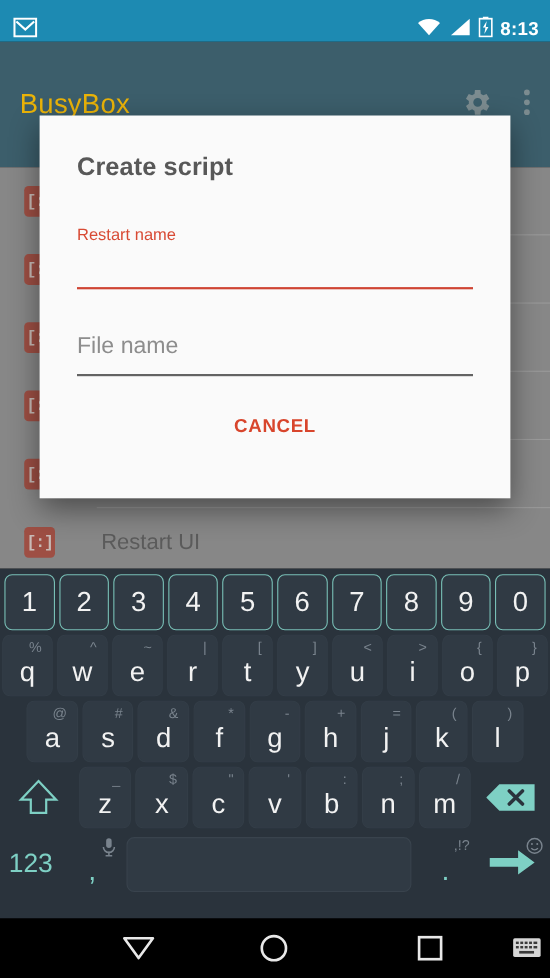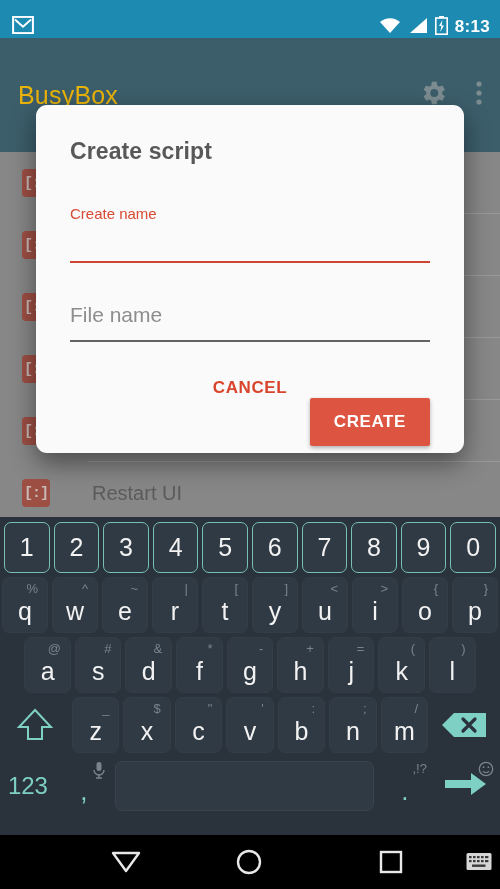--- a/index.html
+++ b/index.html
@@ -48,21 +48,21 @@
   }
   .row-label { margin-left:42px; color:#5b5b5b; font-size:20px; }
   .row-divider {
     position:absolute; left:88px; right:0; bottom:0; height:1px;
     background:rgba(255,255,255,0.16);
   }
 
   
   .dialog {
     position:absolute; left:36px; top:105px; width:428px; height:348px;
-    background:#fafafa; border-radius:11px;
+    background:#fafafa; border-radius:0;
     box-shadow:0 10px 26px rgba(0,0,0,0.45);
     padding:0 34px;
   }
   .dlg-title {
     font-size:23px; font-weight:bold; color:#585858;
     padding-top:33px; letter-spacing:0.1px;
   }
   .field { position:relative; }
   .field-label { font-size:15px; color:#d84a34; margin-top:40px; }
   .field-line-red { margin-top:39px; height:2px; background:#cf4433; }
@@ -243,32 +243,31 @@
       <span class="row-icon">[:]</span>
       <span class="row-label">Restart UI</span>
       <span class="row-divider"></span>
     </div>
   </div>
 
   <div class="dialog">
     <div class="dlg-title">Create script</div>
 
     <div class="field">
-      <div class="field-label">Create name</div>
+      <div class="field-label">Restart name</div>
       <div class="field-line-red"></div>
     </div>
 
     <div class="field field2">
       <div class="field-placeholder">File name</div>
       <div class="field-line-dark"></div>
     </div>
 
     <div class="dlg-actions">
       <button class="btn-cancel">CANCEL</button>
-      <button class="btn-create">CREATE</button>
     </div>
   </div>
 
   <div class="keyboard">
 
     <div class="krow krow-num">
       <div class="key key-num">1</div>
       <div class="key key-num">2</div>
       <div class="key key-num">3</div>
       <div class="key key-num">4</div>

